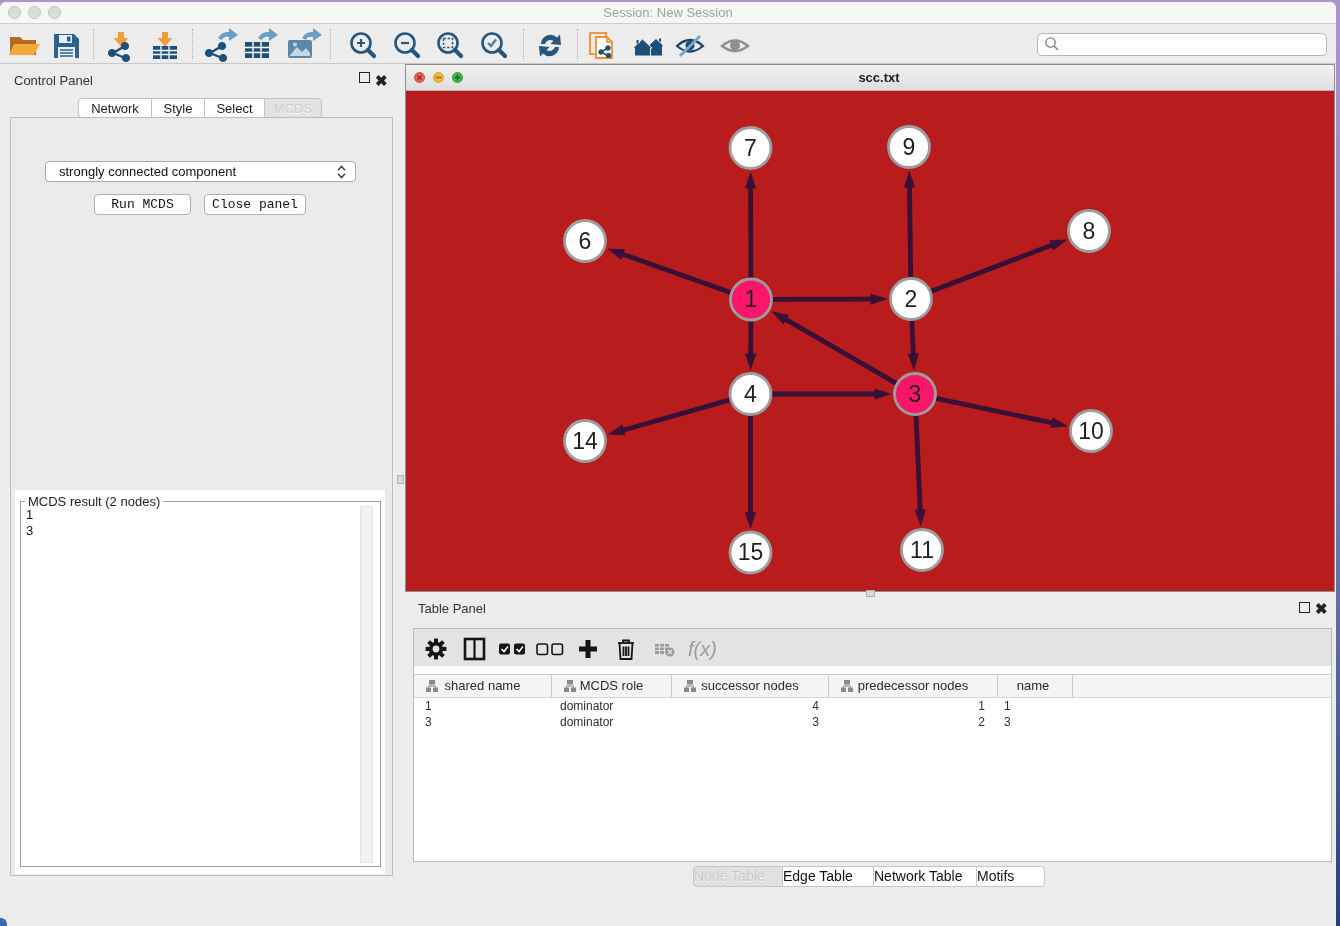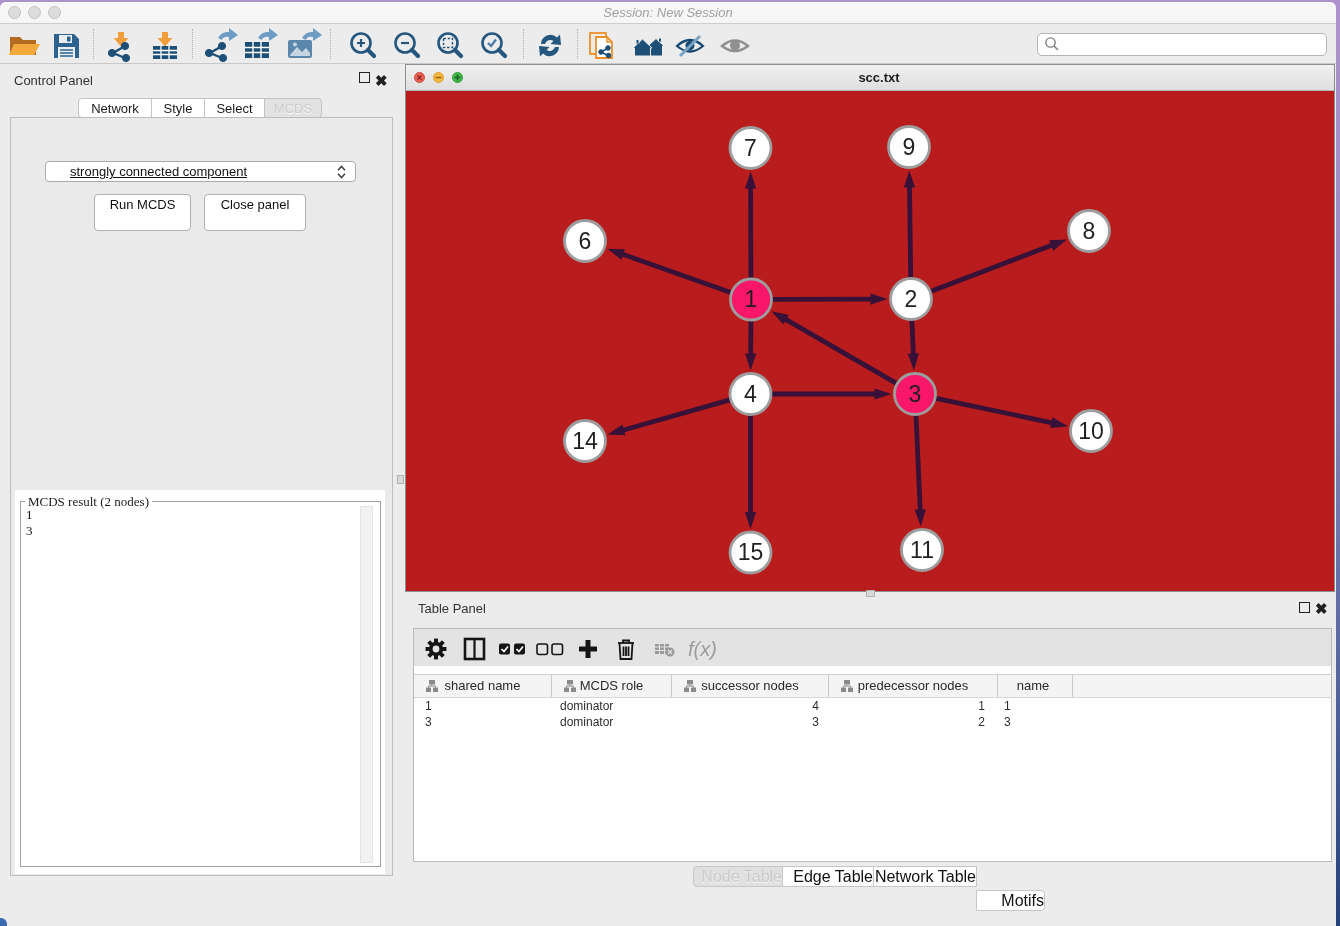--- a/index.html
+++ b/index.html
@@ -2,49 +2,49 @@
 <html><head><meta charset="utf-8">
 <style>
 html,body{margin:0;padding:0;}
 body{width:1340px;height:926px;position:relative;overflow:hidden;
  font-family:"Liberation Sans",sans-serif;
  background:linear-gradient(180deg,#ad93cb 0%,#9c8ac0 30%,#5a6aa0 70%,#24407a 100%);}
 .abs{position:absolute;}
 #app{position:absolute;left:0;top:2px;width:1336px;height:924px;background:#ececec;border-radius:6px 6px 0 0;}
 #titlebar{position:absolute;left:0;top:0;width:1336px;height:21px;background:#f6f6f6;border-bottom:1px solid #cdcdcd;border-radius:6px 6px 0 0;}
 .tl{position:absolute;top:4px;width:13px;height:13px;border-radius:50%;background:#dcdcdc;border:1px solid #c3c3c3;box-sizing:border-box;}
-#wtitle{position:absolute;top:3px;left:0;width:1336px;text-align:center;font-size:13px;color:#a0a0a0;font-style:italic;}
+#wtitle{position:absolute;top:3px;left:0;width:1336px;text-align:center;font-size:13px;color:#a0a0a0;}
 #toolbar{position:absolute;left:0;top:22px;width:1336px;height:39px;background:#ececec;border-bottom:1px solid #c9c9c9;}
 .sep{position:absolute;top:5px;height:30px;width:0;border-left:1px dotted #b0b0b0;}
 #search{position:absolute;left:1037px;top:9px;width:288px;height:21px;background:#fff;border:1px solid #b5b5b5;border-radius:5px;}
 
 #cp-title{position:absolute;left:14px;top:71px;font-size:13px;color:#333;}
 .wbtn{position:absolute;font-size:13px;color:#222;}
 .tab{position:absolute;top:96px;height:20px;box-sizing:border-box;border:1px solid #c3c3c3;background:#fff;font-size:13px;color:#1a1a1a;text-align:center;line-height:19px;}
 #tabbox{position:absolute;left:10px;top:115px;width:383px;height:759px;box-sizing:border-box;border:1px solid #bdbdbd;background:#eaeaea;}
 #opt{position:absolute;left:0px;top:22px;width:381px;text-align:center;font-size:13px;color:#1c1c1c;}
-#dd{position:absolute;left:34px;top:43px;width:311px;height:21px;box-sizing:border-box;background:#fff;border:1px solid #aaa;border-radius:4px;font-size:13px;color:#111;line-height:19px;padding-left:24px;text-decoration:underline;}
-.btn{position:absolute;top:76px;height:37px;box-sizing:border-box;background:#fff;border:1px solid #b0b0b0;border-radius:4px;font-size:13px;color:#111;text-align:center;line-height:19px;}
-#result{position:absolute;left:4px;top:372px;width:370px;height:384px;background:#fff;font-family:Liberation Serif, serif;}
+#dd{position:absolute;left:34px;top:43px;width:311px;height:21px;box-sizing:border-box;background:#fff;border:1px solid #aaa;border-radius:4px;font-size:13px;color:#111;line-height:19px;padding-left:13px;}
+.btn{position:absolute;top:76px;height:21px;box-sizing:border-box;background:#fff;border:1px solid #b0b0b0;border-radius:4px;font-size:13px;color:#111;text-align:center;line-height:19px;font-family:Liberation Mono, monospace;}
+#result{position:absolute;left:4px;top:372px;width:370px;height:384px;background:#fff;}
 #fieldset{position:absolute;left:5px;top:11px;width:361px;height:366px;box-sizing:border-box;border:1px solid #a0a0a0;}
 #legend{position:absolute;left:4px;top:-8px;background:#fff;padding:0 3px;font-size:13px;color:#222;}
 #scrollbar{position:absolute;right:7px;top:4px;width:11px;height:355px;background:#f2f2f2;border:1px solid #e4e4e4;}
 
 #nw{position:absolute;left:405px;top:62px;width:930px;height:528px;box-sizing:border-box;border:1px solid #8e8e8e;background:#b91c1c;}
 #nwtitle{position:absolute;left:0;top:0;width:928px;height:25px;background:linear-gradient(#f1f1f1,#dedede);border-bottom:1px solid #b4b4b4;}
 .light{position:absolute;top:7px;width:11px;height:11px;border-radius:50%;box-sizing:border-box;}
 #nwname{position:absolute;top:5px;left:0;width:928px;text-align:center;font-size:13px;font-weight:bold;color:#1d1d1d;}
 
 #tp-title{position:absolute;left:418px;top:599px;font-size:13px;color:#333;}
 #tbox{position:absolute;left:413px;top:626px;width:919px;height:234px;box-sizing:border-box;border:1px solid #b9b9b9;background:#fff;padding-left:16px;}
 #ttoolbar{position:absolute;left:0;top:0;width:917px;height:37px;background:#e3e3e3;}
 #thead{position:absolute;left:0;top:45px;width:917px;height:24px;background:#f4f4f4;border-top:1px solid #cfcfcf;border-bottom:1px solid #d6d6d6;box-sizing:border-box;}
 .hcell{position:absolute;top:0;height:22px;border-right:1px solid #c9c9c9;box-sizing:border-box;font-size:13px;color:#2a2a2a;text-align:center;line-height:22px;}
 .cell{position:absolute;font-size:12px;color:#2e2e2e;}
-.btab{position:absolute;top:864px;height:21px;box-sizing:border-box;border:1px solid #c6c6c6;background:#fff;font-size:16px;color:#111;text-align:right;line-height:19px;}
+.btab{position:absolute;top:864px;height:21px;box-sizing:border-box;border:1px solid #c6c6c6;background:#fff;font-size:14px;color:#111;text-align:left;line-height:19px;}
 #statusbar{position:absolute;left:0;top:890px;width:1336px;height:34px;border-top:1px solid #c9c9c9;background:#ececec;}
 #listbtn{position:absolute;left:10px;top:5px;width:28px;height:26px;box-sizing:border-box;border:1px solid #b5b5b5;background:#f6f6f6;border-radius:2px;}
 #membtn{position:absolute;left:1254px;top:7px;width:74px;height:23px;box-sizing:border-box;border:1px solid #adadad;background:#fbfbfb;font-size:12px;color:#111;}
 .handle{position:absolute;background:#d8d8d8;border:1px solid #b2b2b2;box-sizing:border-box;}
 svg text{font-family:"Liberation Sans",sans-serif;}
 </style></head>
 <body>
 <div id="app">
   <div id="titlebar">
     <div class="tl" style="left:8px;"></div>
@@ -360,15 +360,15 @@
     <div class="cell" style="left:590px;top:70px;">1</div>
     <div class="cell" style="left:11px;top:86px;">3</div>
     <div class="cell" style="left:146px;top:86px;">dominator</div>
     <div class="cell" style="left:385px;top:86px;width:20px;text-align:right;">3</div>
     <div class="cell" style="left:551px;top:86px;width:20px;text-align:right;">2</div>
     <div class="cell" style="left:590px;top:86px;">3</div>
   </div>
   <div class="btab" style="left:693px;width:90px;background:#e0e0e0;color:#c9c9c9;text-shadow:0 1px 0 #f8f8f8;border-radius:4px 0 0 4px;">Node Table</div>
   <div class="btab" style="left:782px;width:92px;">Edge Table</div>
   <div class="btab" style="left:873px;width:104px;">Network Table</div>
-  <div class="btab" style="left:976px;width:69px;border-radius:0 4px 4px 0;margin-top:24px;">Motifs</div>
+  <div class="btab" style="left:976px;width:69px;border-radius:0 4px 4px 0;">Motifs</div>
 </div>
 <div class="abs" style="left:0;top:918px;width:7px;height:8px;background:#3a6ab0;border-radius:0 6px 0 0;"></div>
 
 </body></html>

